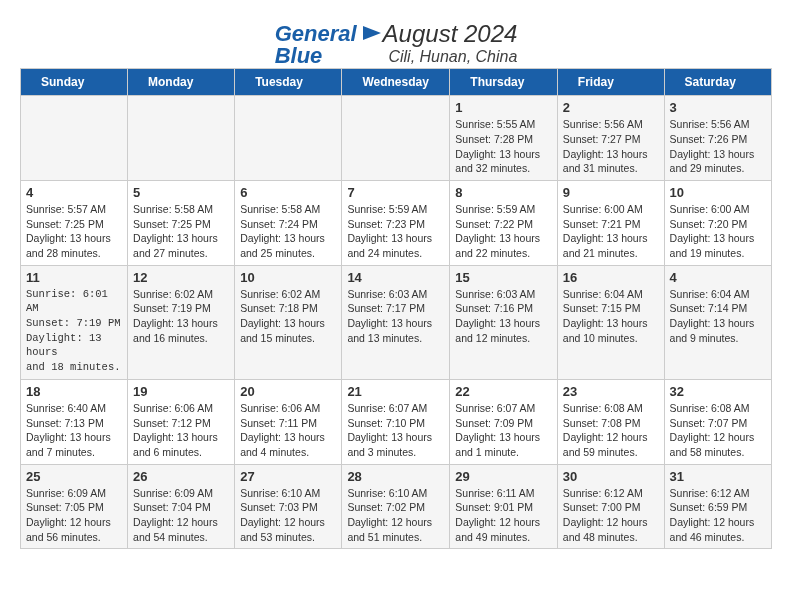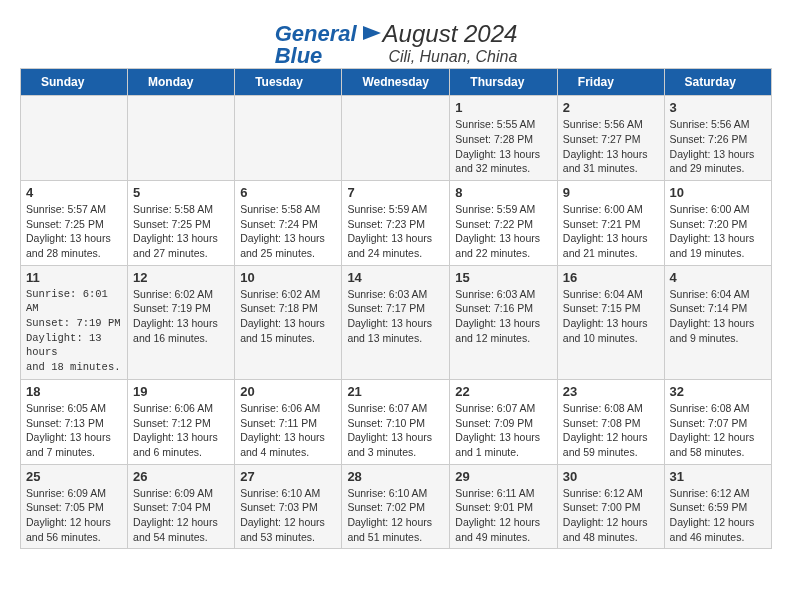--- a/index.html
+++ b/index.html
@@ -247,21 +247,21 @@
           <div class="day-num">4</div>
           <div class="day-detail" style="white-space: pre-line;">Sunrise: 6:04 AM
 Sunset: 7:14 PM
 Daylight: 13 hours
 and 9 minutes.</div>
         </td>
       </tr>
       <tr>
         <td>
           <div class="day-num">18</div>
-          <div class="day-detail" style="white-space: pre-line;">Sunrise: 6:05 AM
+          <div class="day-detail" style="white-space: pre-line;">Sunrise: 6:40 AM
 Sunset: 7:13 PM
 Daylight: 13 hours
 and 7 minutes.</div>
         </td>
         <td>
           <div class="day-num">19</div>
           <div class="day-detail" style="white-space: pre-line;">Sunrise: 6:06 AM
 Sunset: 7:12 PM
 Daylight: 13 hours
 and 6 minutes.</div>

